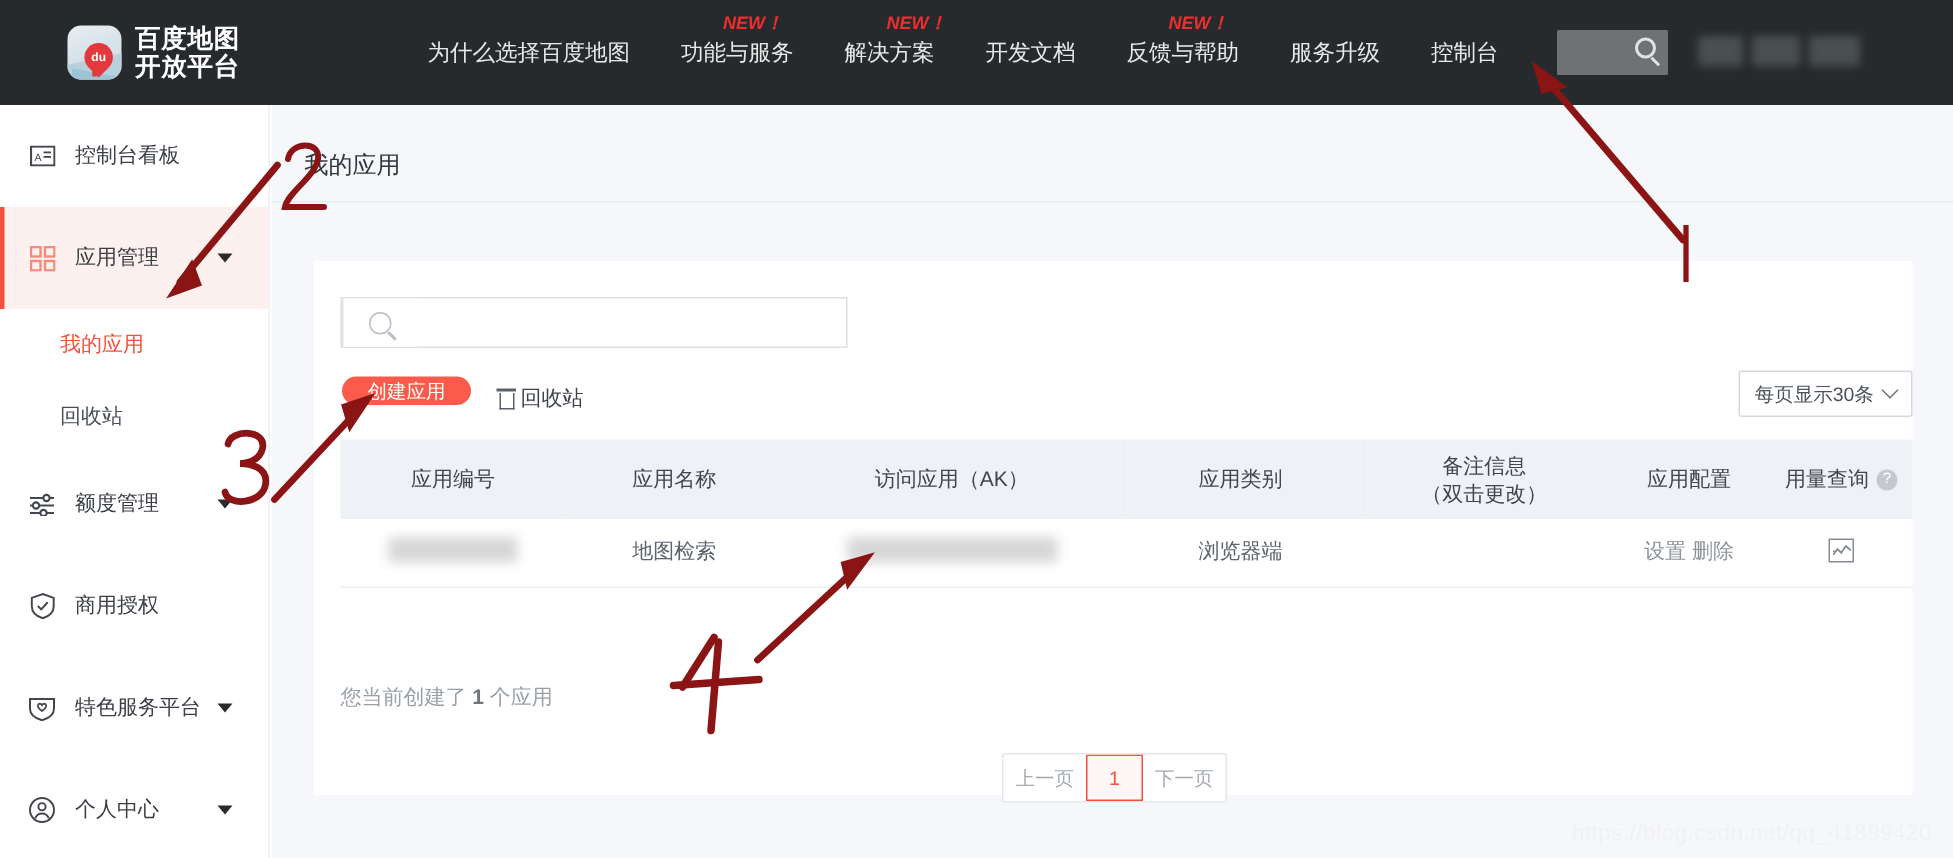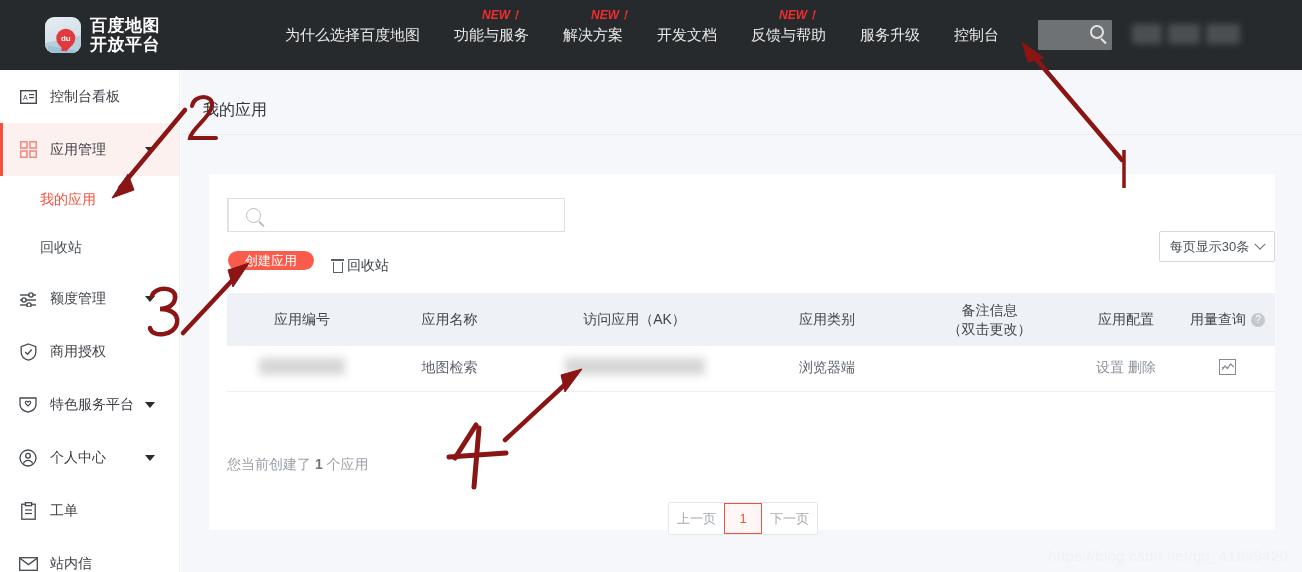--- a/index.html
+++ b/index.html
@@ -82,21 +82,21 @@
     position: absolute; background: #4a4f52; filter: blur(3px);
     border-radius: 2px;
   }
 
   
   .sidebar {
     position: absolute; left: 0; top: 70px; width: 180px; height: 502px;
     background: #ffffff; border-right: 1px solid #eceef1;
   }
   .side-item {
-    height: 53px; display: flex; align-items: center;
+    height: 68px; display: flex; align-items: center;
     padding-left: 18px; position: relative; cursor: pointer;
     color: #3b3f45; font-size: 14px;
   }
   .side-item.active {
     background: #fdf1ef;
   }
   .side-item.active::before {
     content: ""; position: absolute; left: 0; top: 0;
     width: 3px; height: 100%; background: #f4503c;
   }
@@ -177,21 +177,21 @@
   }
   .trash-ico .lid {
     position: absolute; top: 0; left: 0; width: 13px; height: 2px;
     background: #5a6068;
   }
   .trash-ico .body {
     position: absolute; top: 3px; left: 1.5px; width: 10px; height: 11px;
     border: 1.5px solid #5a6068; border-top: none;
   }
   .per-page {
-    position: absolute; right: 0px; top: 57px;
+    position: absolute; right: 0px; top: 73px;
     width: 116px; height: 31px; border: 1px solid #d5d9de;
     display: flex; align-items: center; justify-content: center;
     font-size: 13px; color: #4c525a; background: #fff; cursor: pointer;
     border-radius: 2px;
   }
   .per-page .chev {
     margin-left: 7px; width: 8px; height: 8px;
     border-right: 1.6px solid #6c7279; border-bottom: 1.6px solid #6c7279;
     transform: rotate(45deg) translate(-2px,-2px);
   }

